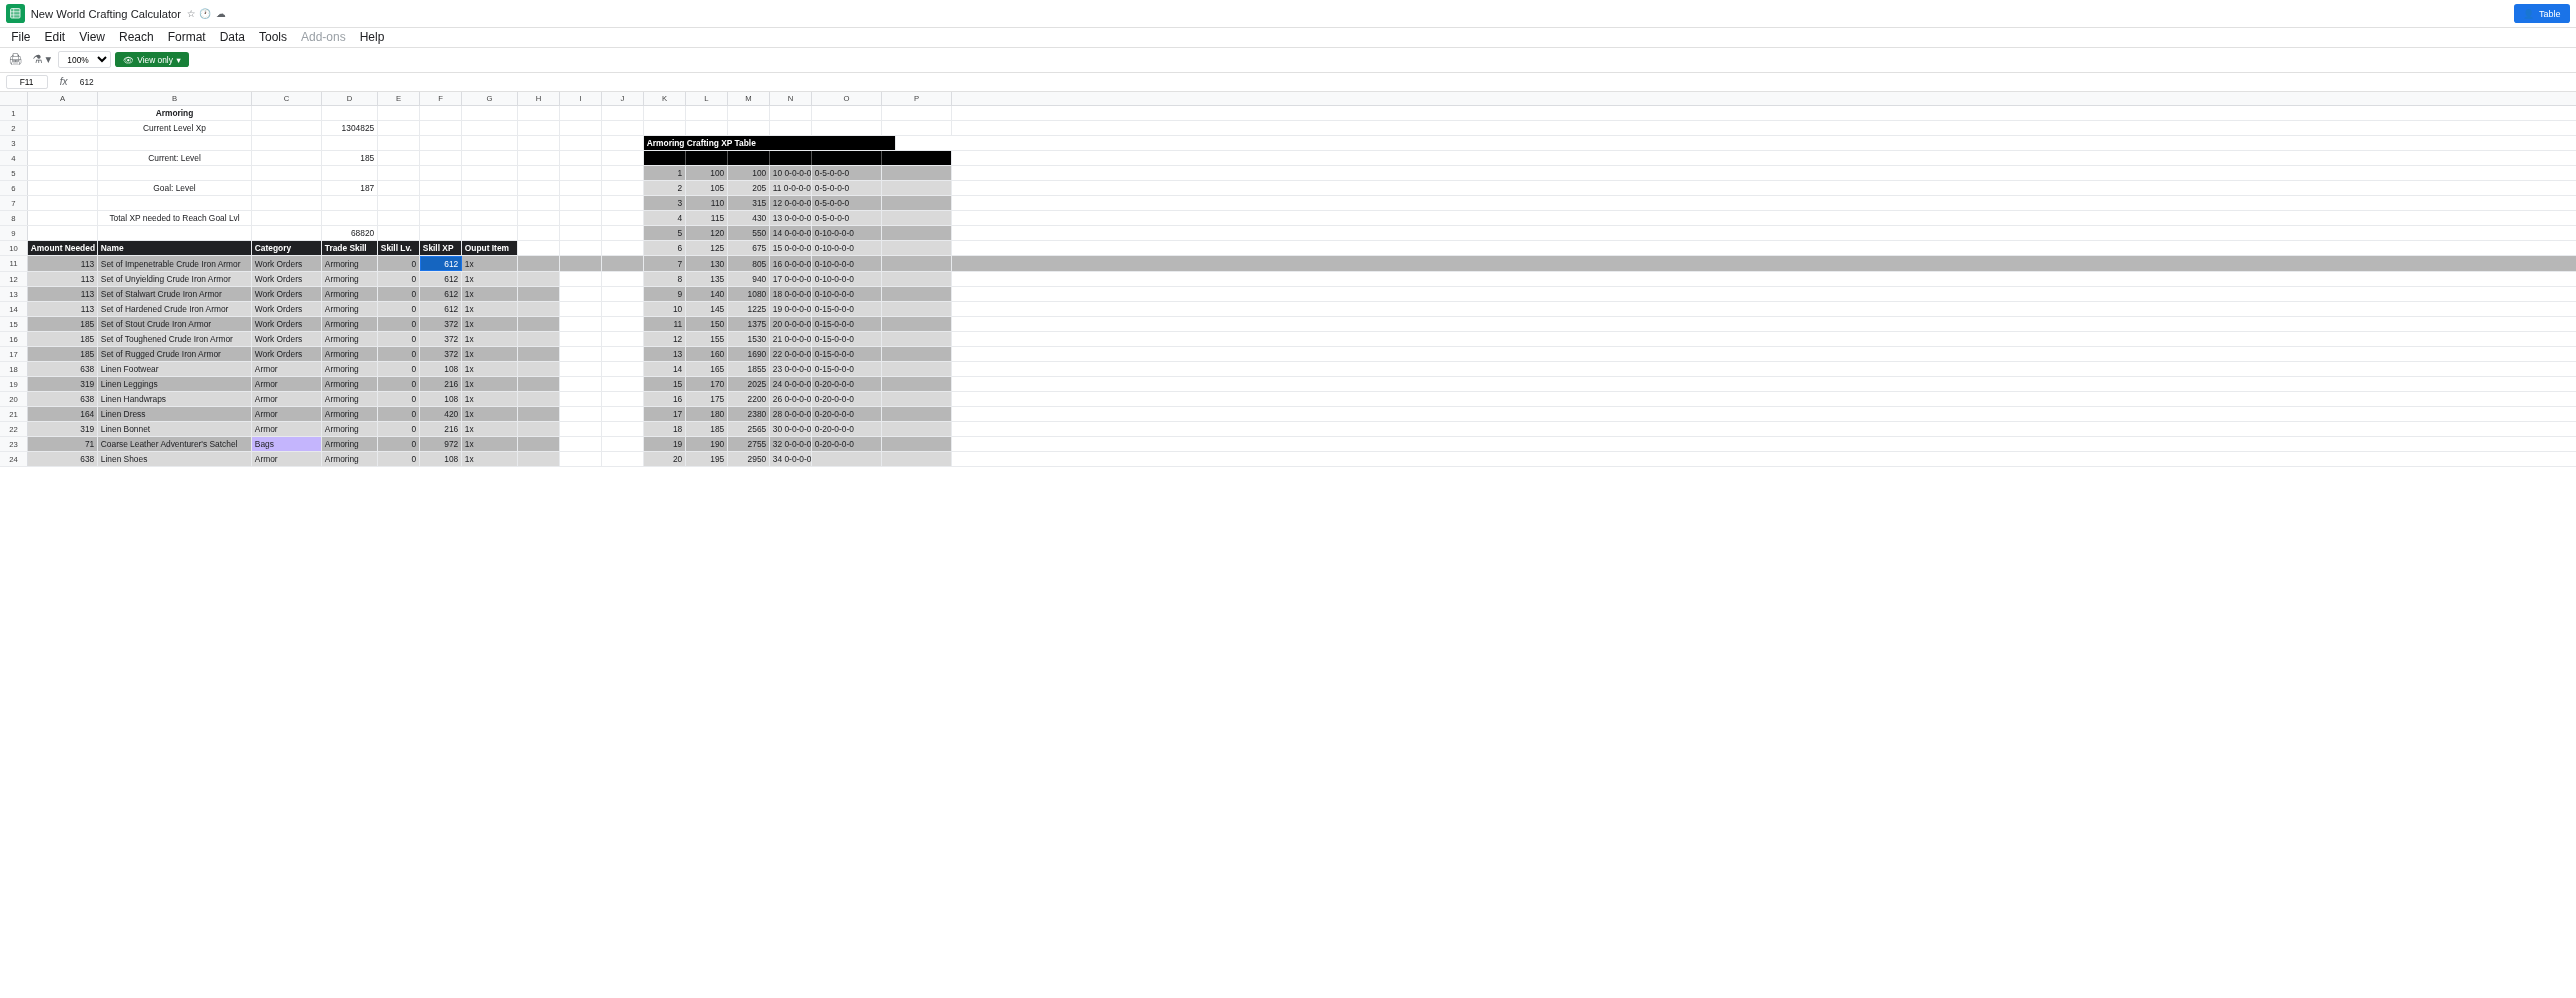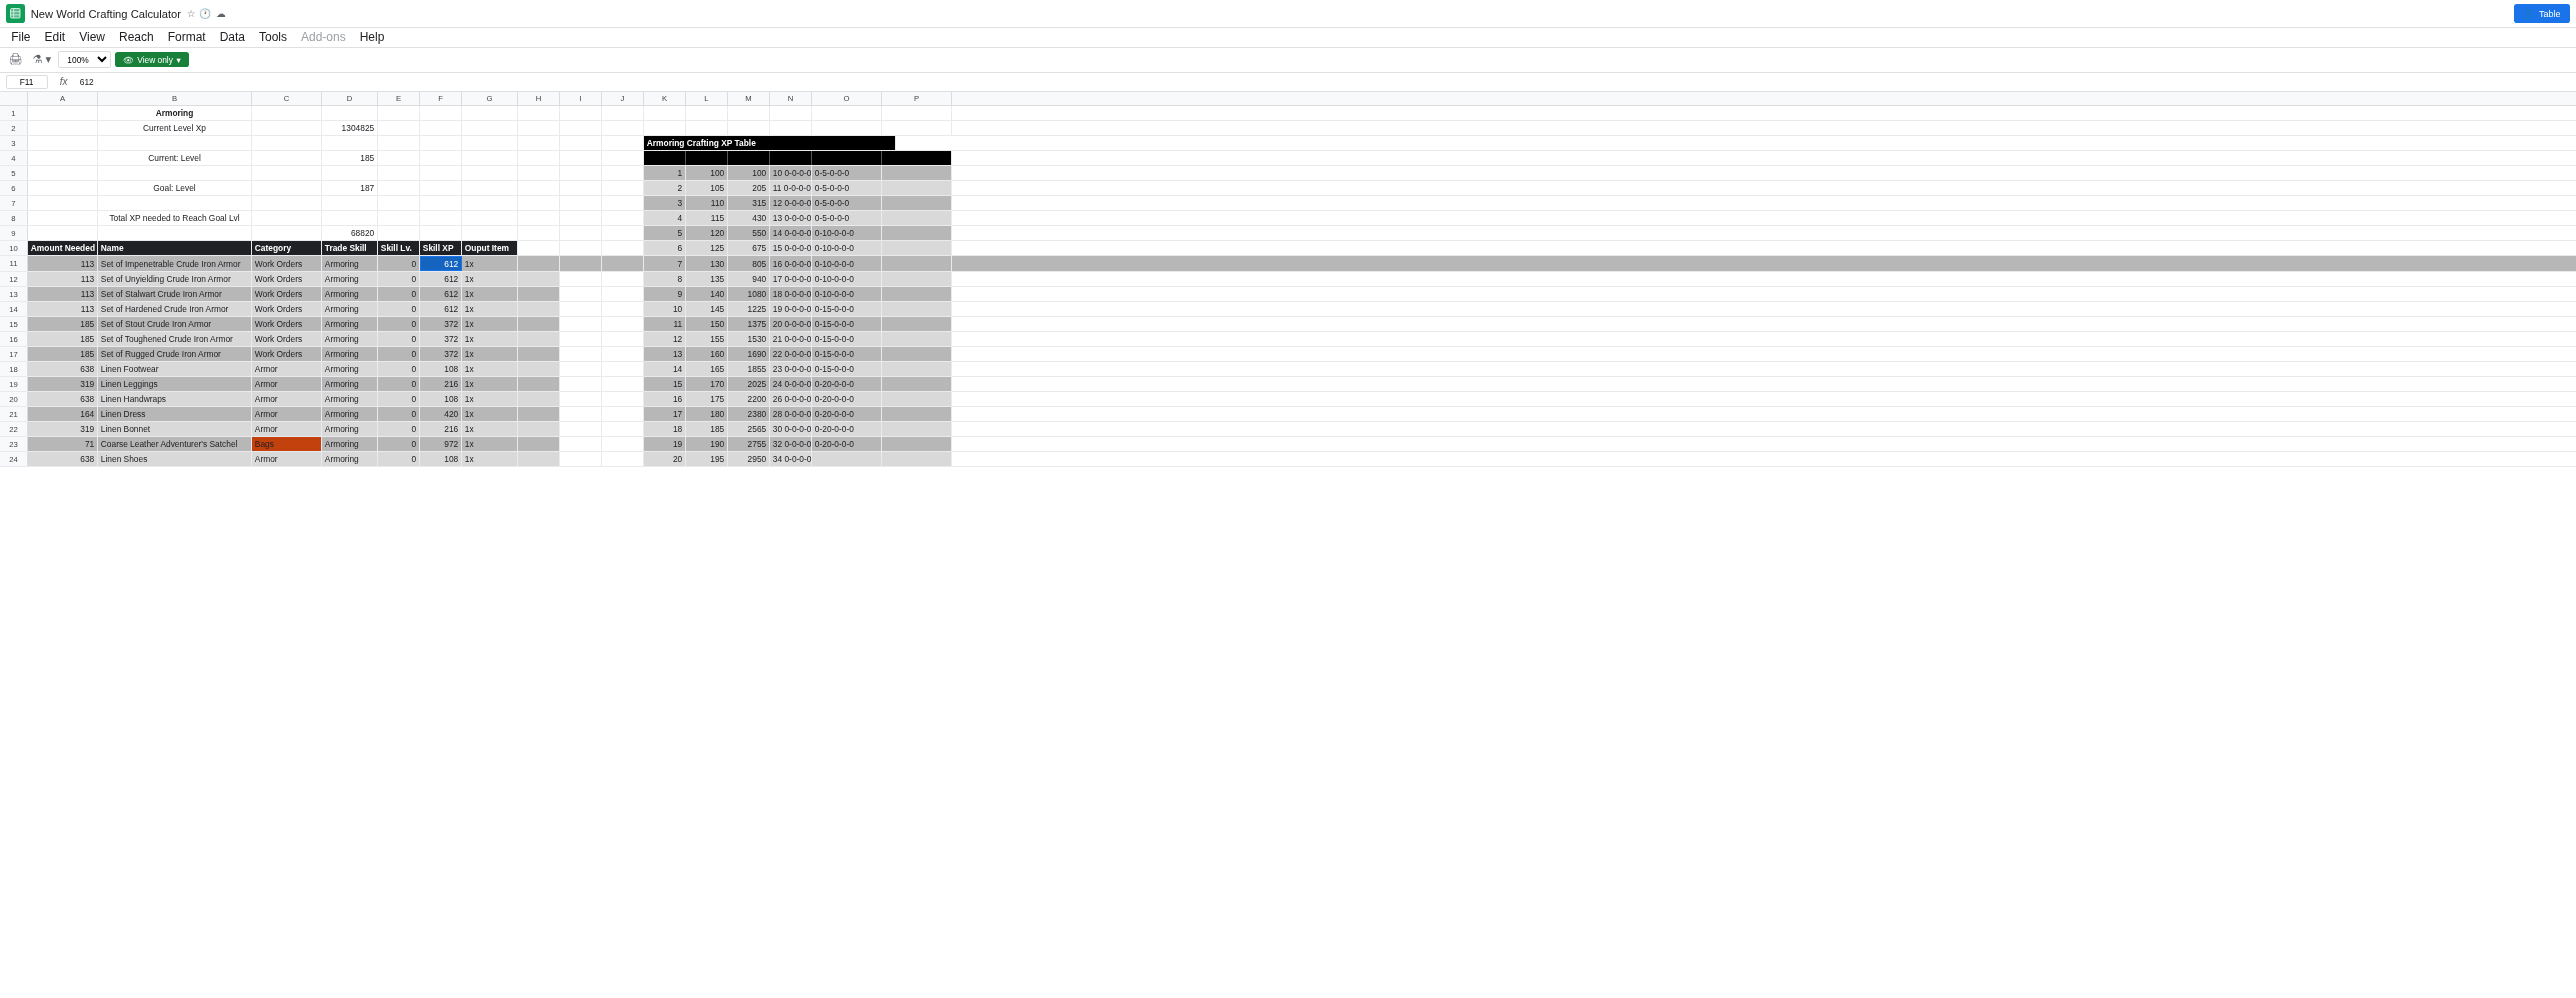--- a/index.html
+++ b/index.html
@@ -727,21 +727,21 @@
       <div class="cell col-m right-align" style="background:#d9d9d9;">2565</div>
       <div class="cell col-n" style="background:#d9d9d9;">30  0-0-0-0-0</div>
       <div class="cell col-o" style="background:#d9d9d9;">0-20-0-0-0</div>
       <div class="cell col-p" style="background:#d9d9d9;"></div>
     </div>
 
     <div class="grid-row">
       <div class="row-num">23</div>
       <div class="cell col-a right-align" style="background:#b7b7b7;">71</div>
       <div class="cell col-b" style="background:#b7b7b7;">Coarse Leather Adventurer's Satchel</div>
-      <div class="cell col-c" style="background:#c2410c;">Bags</div>
+      <div class="cell col-c" style="background:#c4b5fd;">Bags</div>
       <div class="cell col-d" style="background:#b7b7b7;">Armoring</div>
       <div class="cell col-e right-align" style="background:#b7b7b7;">0</div>
       <div class="cell col-f right-align" style="background:#b7b7b7;">972</div>
       <div class="cell col-g" style="background:#b7b7b7;">1x</div>
       <div class="cell col-h" style="background:#b7b7b7;"></div>
       <div class="cell col-i"></div>
       <div class="cell col-j"></div>
       <div class="cell col-k right-align" style="background:#b7b7b7;">19</div>
       <div class="cell col-l right-align" style="background:#b7b7b7;">190</div>
       <div class="cell col-m right-align" style="background:#b7b7b7;">2755</div>

